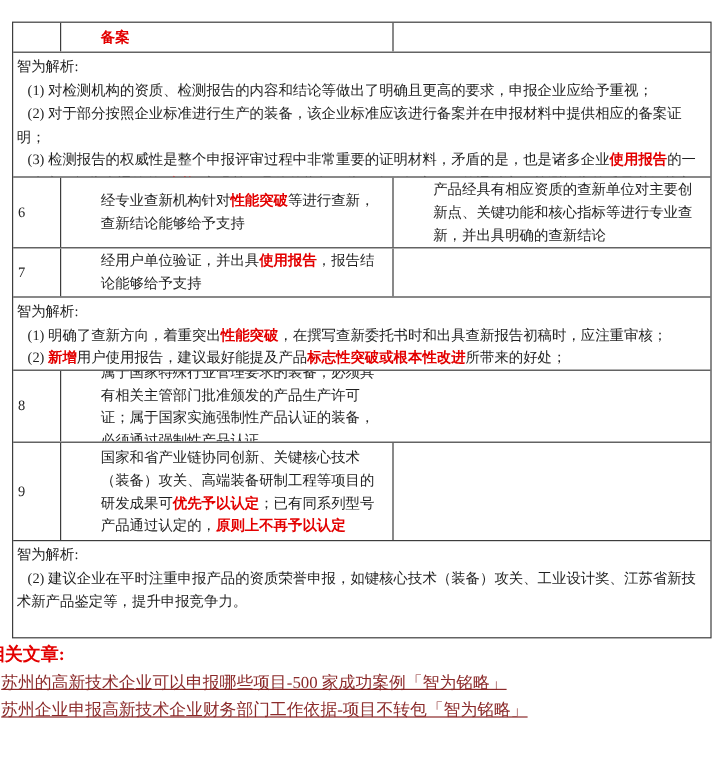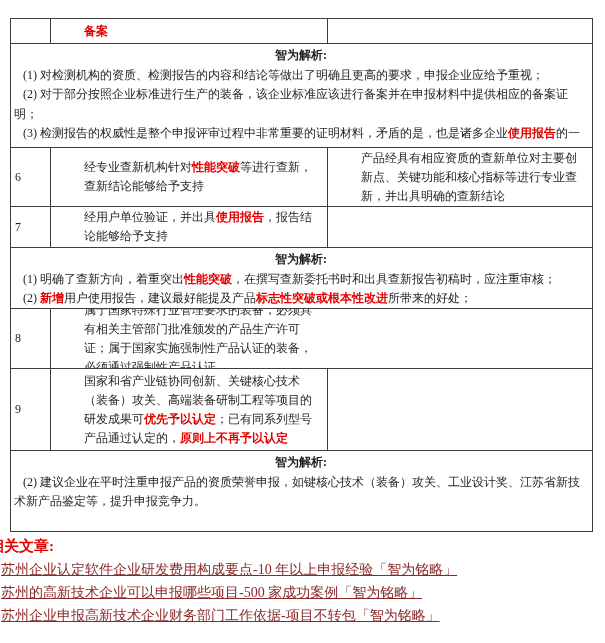--- a/index.html
+++ b/index.html
@@ -34,21 +34,21 @@
     padding-left:4px;
   }
   .c-text{
     display:flex;align-items:center;
   }
   .c-text .tx{padding:1px 5px;}
   .analysis-row{
     padding:2px 4px 0 3px;
     font-size:12px;line-height:19.5px;
   }
-  .a-title{font-weight:bold;text-align:center;}
+  .a-title{font-weight:normal;}
   .a-item{text-indent:9px;}
   .em{color:#e30000;font-weight:bold;}
   .related{
     position:absolute;left:1px;top:538px;width:604px;
   }
   .related-heading{
     font-size:15px;font-weight:bold;color:#e30000;
     margin:0 0 5px -12px;line-height:16px;
   }
   .related-link-line{height:23px;line-height:20px;}
@@ -125,21 +125,18 @@
   <div class="trow analysis-row" style="height:80px">
     <div class="a-title">智为解析:</div>
     <div class="a-item"><span>(2) 建议企业在平时注重申报产品的资质荣誉申报，如键核心技术（装备）攻关、工业设计奖、江苏省新技术新产品鉴定等，提升申报竞争力。</span></div>
   </div>
 
 </div>
 
 <div class="related">
   <div class="related-heading">相关文章:</div>
   <div class="related-link-line">
-    <span class="related-link">苏州企业认定软件企业研发费用构成要点-10 年以上申报经验「智为铭略」</span>
-  </div>
-  <div class="related-link-line">
     <span class="related-link">苏州的高新技术企业可以申报哪些项目-500 家成功案例「智为铭略」</span>
   </div>
   <div class="related-link-line">
     <span class="related-link">苏州企业申报高新技术企业财务部门工作依据-项目不转包「智为铭略」</span>
   </div>
 </div>
 
 </body></html>

